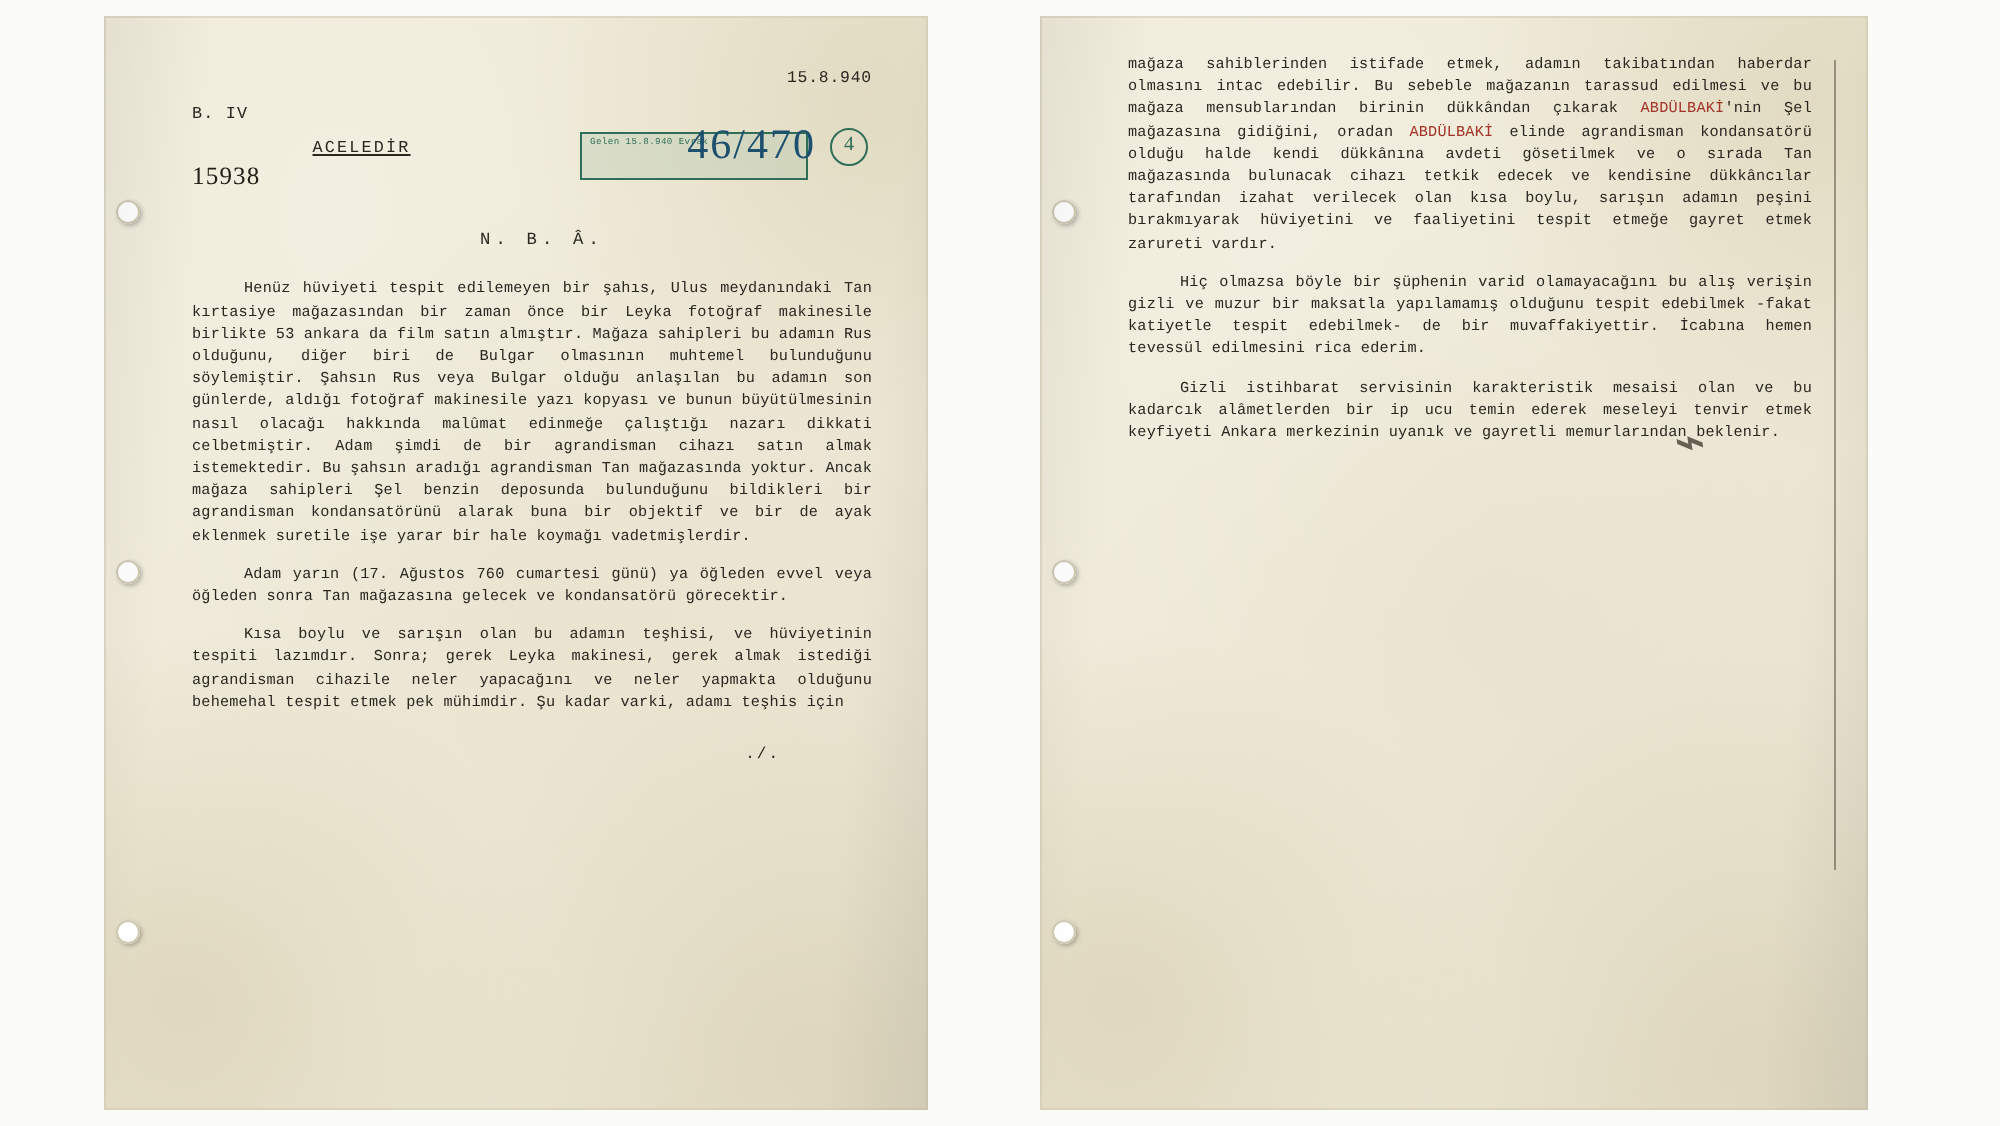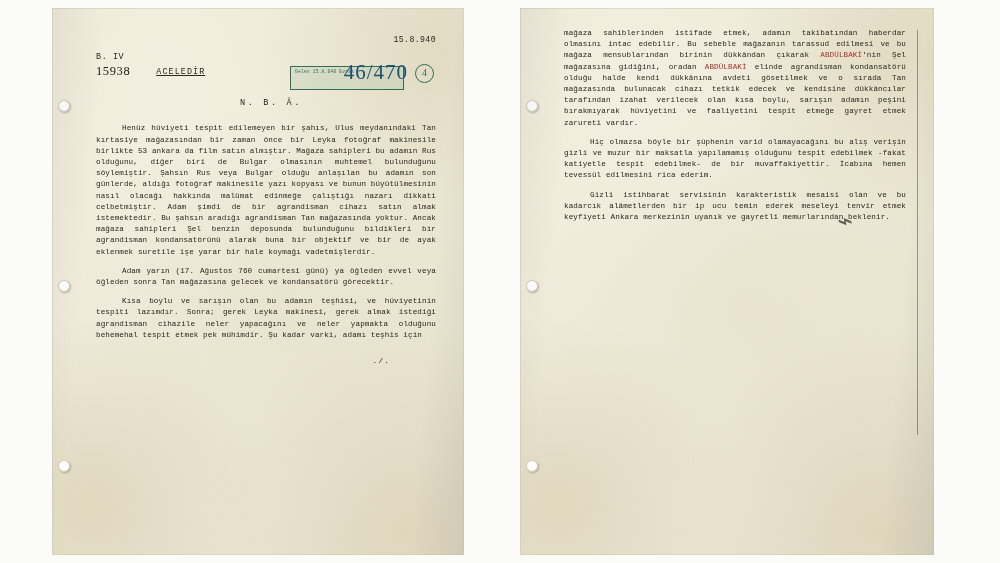--- a/index.html
+++ b/index.html
@@ -78,31 +78,31 @@
   .row-top {
     display: flex;
     justify-content: flex-end;
   }
   .date {
     font-size: 8.2px;
     letter-spacing: .4px;
   }
   .hdr-line {
     display: flex;
-    align-items: flex-end;
+    align-items: center;
     gap: 26px;
     margin-top: 6px;
   }
   .reg { line-height: 13px; }
   .reg .biv { font-size: 8.4px; letter-spacing: .6px; }
   .reg .num {
     font-size: 12.5px;
     font-family: "Liberation Serif", serif;
     letter-spacing: .6px;
-    margin-top: 1px;
+    margin-top: 18px;
     color: #23201a;
   }
   .acele {
     font-size: 8.4px;
     letter-spacing: 1.1px;
     text-decoration: underline;
     padding-top: 3px;
   }
 
   .stamp {

